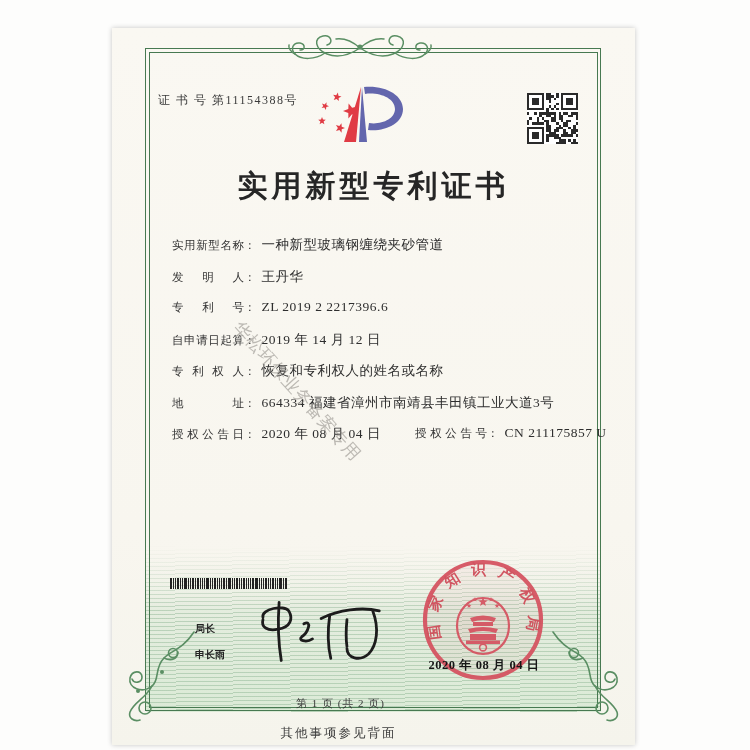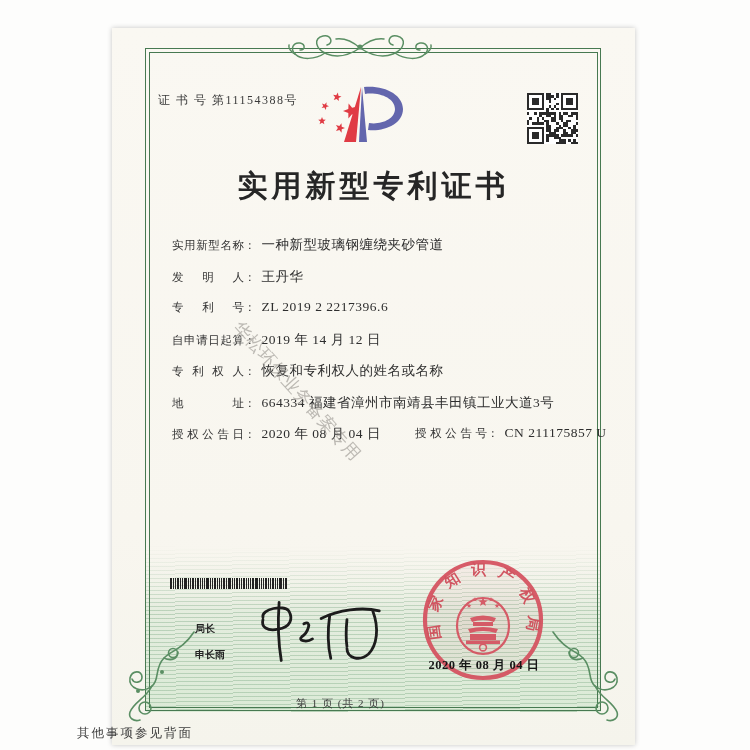--- a/index.html
+++ b/index.html
@@ -38,21 +38,21 @@
   .director{position:absolute;left:83px;top:588px;font-family:"Liberation Sans",sans-serif;
             font-weight:700;font-size:10px;color:#222;line-height:26px;}
   .signature{position:absolute;left:140px;top:570px;width:135px;height:70px;}
   .seal{position:absolute;left:301px;top:522px;width:140px;height:140px;opacity:0.93;}
   .sealText{font-size:15px;font-weight:700;fill:#cf4a57;letter-spacing:11px;
             font-family:"Liberation Serif",serif;}
   .sealdate{position:absolute;left:292px;top:629px;width:160px;text-align:center;
             font-size:12.5px;font-weight:700;letter-spacing:0.5px;color:#161616;z-index:8;}
   .pageind{position:absolute;left:-33px;top:668px;width:523px;text-align:center;
            font-size:11px;color:#3a3a3a;letter-spacing:1px;}
-  .backnote{position:absolute;left:-35px;top:697px;width:523px;text-align:left;
+  .backnote{position:absolute;left:-35px;top:697px;width:523px;text-align:center;
             font-size:12.5px;color:#3b3b3b;letter-spacing:2px;}
   .watermark{position:absolute;left:134px;top:288px;font-size:17.5px;letter-spacing:0.5px;
              color:rgba(138,135,130,0.55);transform:rotate(48deg);transform-origin:0 0;
              white-space:nowrap;z-index:5;}
   .orn-top{position:absolute;left:172px;top:2px;width:152px;height:34px;}
   .orn-bl{position:absolute;left:2px;top:600px;width:86px;height:96px;}
   .orn-br{position:absolute;left:435px;top:600px;width:86px;height:96px;transform:scaleX(-1);}
 </style>
 </head>
 <body>

